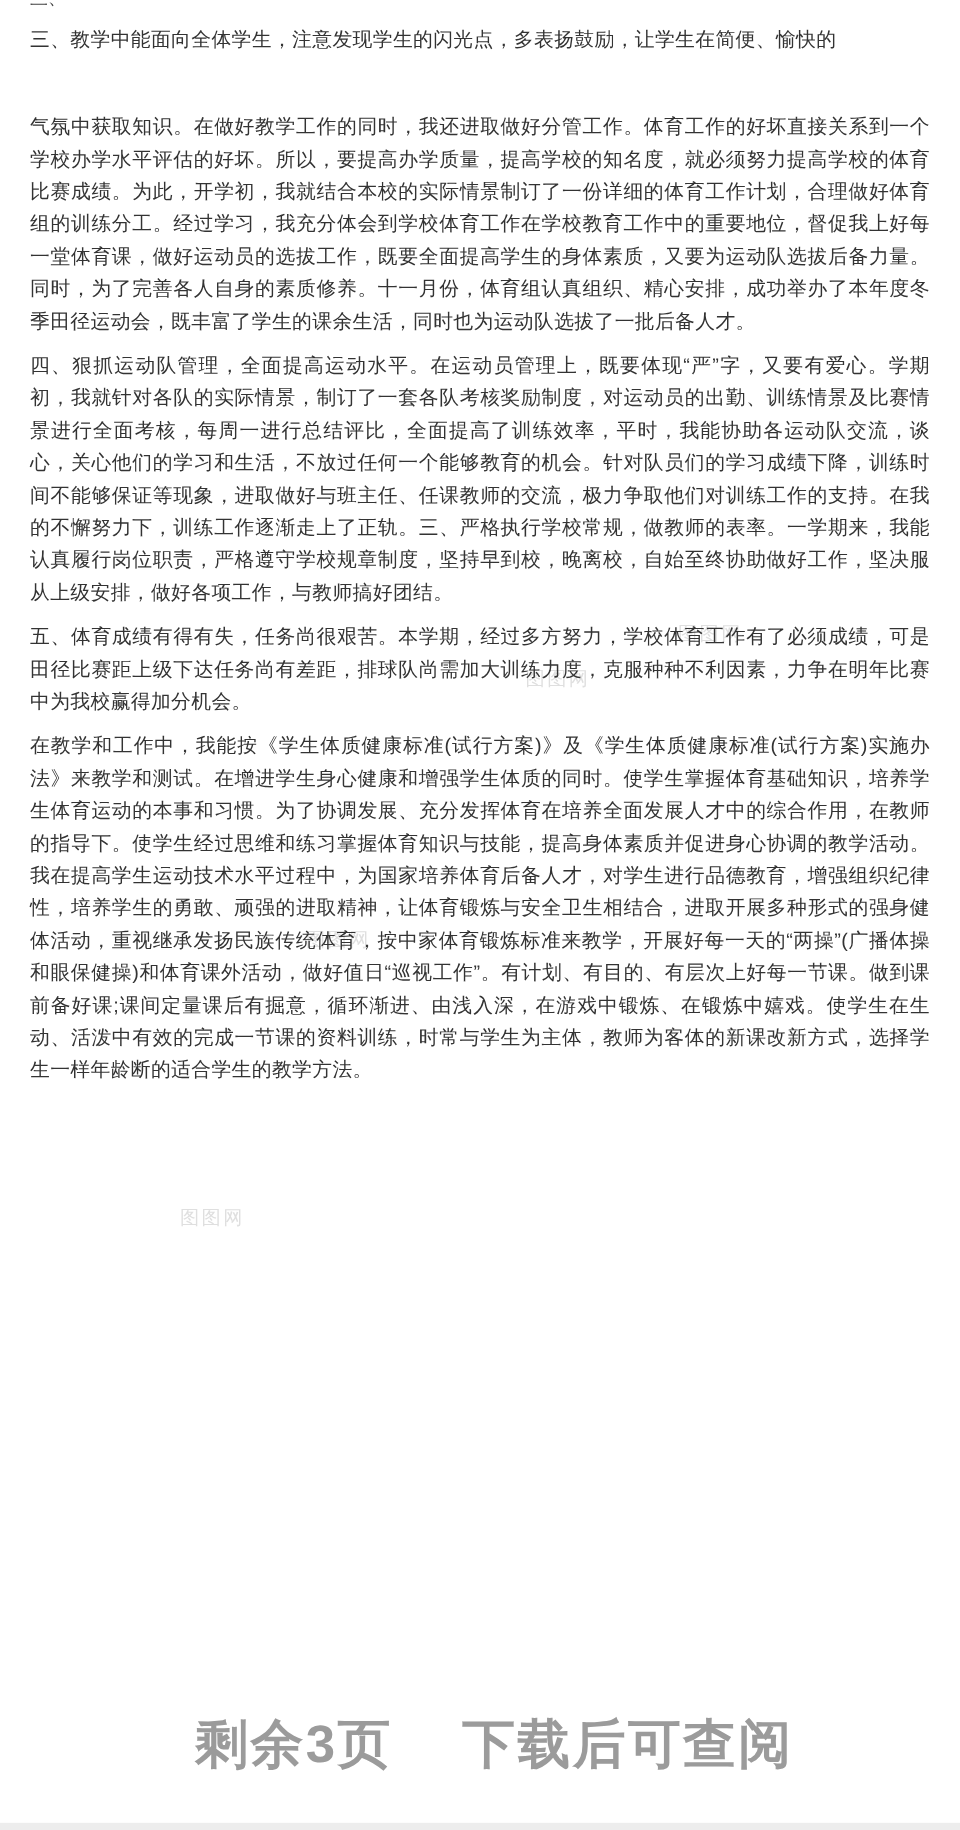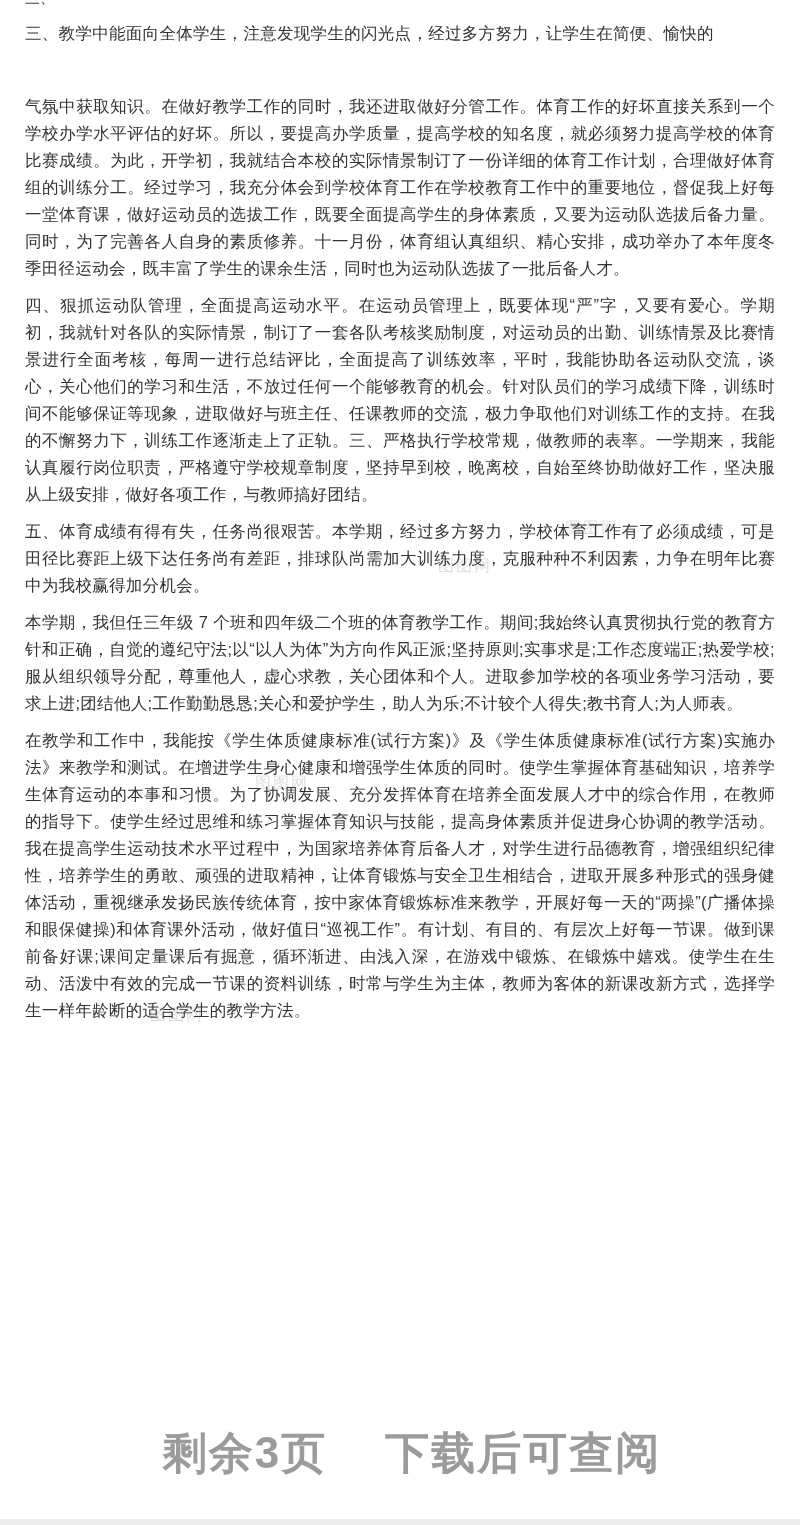--- a/index.html
+++ b/index.html
@@ -89,25 +89,24 @@
 <div class="top-fragment">
   <span>三、</span>
 </div>
 
 <div class="watermark wm-1">图图网</div>
 <div class="watermark wm-2">图图网</div>
 <div class="watermark wm-3">图图网</div>
 <div class="watermark wm-4">图图网</div>
 
 <div class="content">
-  <p class="para first-partial">三、教学中能面向全体学生，注意发现学生的闪光点，经过多方努力，让学生在简便、愉快的</p>
+  <p class="para first-partial">三、教学中能面向全体学生，注意发现学生的闪光点，多表扬鼓励，让学生在简便、愉快的</p>
   <p class="para">气氛中获取知识。在做好教学工作的同时，我还进取做好分管工作。体育工作的好坏直接关系到一个学校办学水平评估的好坏。所以，要提高办学质量，提高学校的知名度，就必须努力提高学校的体育比赛成绩。为此，开学初，我就结合本校的实际情景制订了一份详细的体育工作计划，合理做好体育组的训练分工。经过学习，我充分体会到学校体育工作在学校教育工作中的重要地位，督促我上好每一堂体育课，做好运动员的选拔工作，既要全面提高学生的身体素质，又要为运动队选拔后备力量。同时，为了完善各人自身的素质修养。十一月份，体育组认真组织、精心安排，成功举办了本年度冬季田径运动会，既丰富了学生的课余生活，同时也为运动队选拔了一批后备人才。</p>
   <p class="para">四、狠抓运动队管理，全面提高运动水平。在运动员管理上，既要体现“严”字，又要有爱心。学期初，我就针对各队的实际情景，制订了一套各队考核奖励制度，对运动员的出勤、训练情景及比赛情景进行全面考核，每周一进行总结评比，全面提高了训练效率，平时，我能协助各运动队交流，谈心，关心他们的学习和生活，不放过任何一个能够教育的机会。针对队员们的学习成绩下降，训练时间不能够保证等现象，进取做好与班主任、任课教师的交流，极力争取他们对训练工作的支持。在我的不懈努力下，训练工作逐渐走上了正轨。三、严格执行学校常规，做教师的表率。一学期来，我能认真履行岗位职责，严格遵守学校规章制度，坚持早到校，晚离校，自始至终协助做好工作，坚决服从上级安排，做好各项工作，与教师搞好团结。</p>
   <p class="para">五、体育成绩有得有失，任务尚很艰苦。本学期，经过多方努力，学校体育工作有了必须成绩，可是田径比赛距上级下达任务尚有差距，排球队尚需加大训练力度，克服种种不利因素，力争在明年比赛中为我校赢得加分机会。</p>
-  <p class="para">本学期，我但任三年级 7 个班和四年级二个班的体育教学工作。期间;我始终认真贯彻执行党的教育方针和正确，自觉的遵纪守法;以“以人为体”为方向作风正派;坚持原则;实事求是;工作态度端正;热爱学校;服从组织领导分配，尊重他人，虚心求教，关心团体和个人。进取参加学校的各项业务学习活动，要求上进;团结他人;工作勤勤恳恳;关心和爱护学生，助人为乐;不计较个人得失;教书育人;为人师表。</p>
   <p class="para">在教学和工作中，我能按《学生体质健康标准(试行方案)》及《学生体质健康标准(试行方案)实施办法》来教学和测试。在增进学生身心健康和增强学生体质的同时。使学生掌握体育基础知识，培养学生体育运动的本事和习惯。为了协调发展、充分发挥体育在培养全面发展人才中的综合作用，在教师的指导下。使学生经过思维和练习掌握体育知识与技能，提高身体素质并促进身心协调的教学活动。我在提高学生运动技术水平过程中，为国家培养体育后备人才，对学生进行品德教育，增强组织纪律性，培养学生的勇敢、顽强的进取精神，让体育锻炼与安全卫生相结合，进取开展多种形式的强身健体活动，重视继承发扬民族传统体育，按中家体育锻炼标准来教学，开展好每一天的“两操”(广播体操和眼保健操)和体育课外活动，做好值日“巡视工作”。有计划、有目的、有层次上好每一节课。做到课前备好课;课间定量课后有掘意，循环渐进、由浅入深，在游戏中锻炼、在锻炼中嬉戏。使学生在生动、活泼中有效的完成一节课的资料训练，时常与学生为主体，教师为客体的新课改新方式，选择学生一样年龄断的适合学生的教学方法。</p>
 </div>
 
 <div class="footer">
   <span>剩余3页</span><span class="gap"></span><span>下载后可查阅</span>
 </div>
 
 <div class="bottom-strip"></div>
 
 </body></html>

